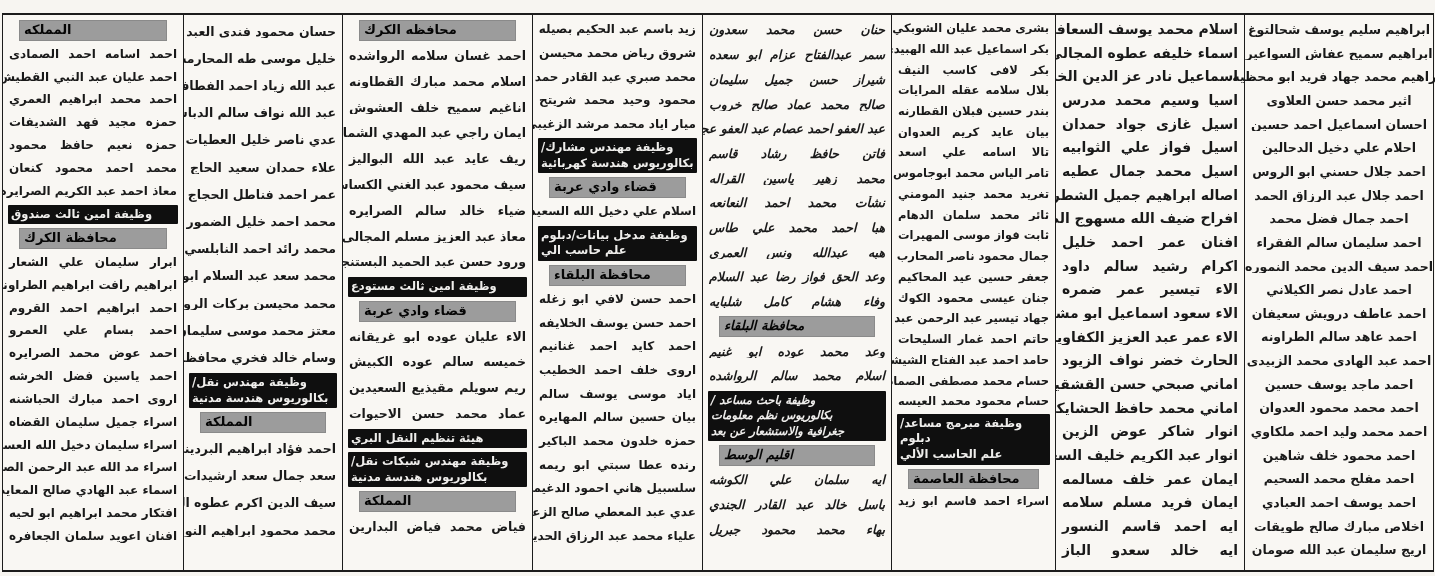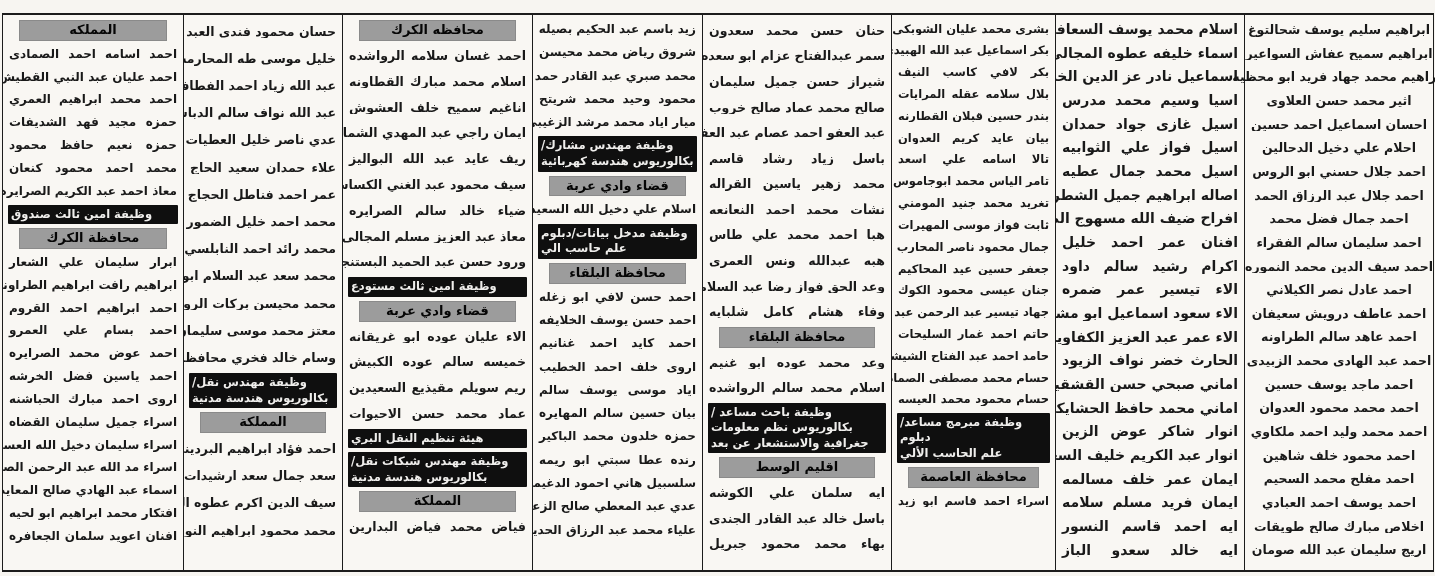--- a/index.html
+++ b/index.html
@@ -19,22 +19,22 @@
     display:flex; flex-direction:column;
     box-sizing:border-box; min-width:0;
     border-left:1.5px solid #1c1c1c;
     padding:3px 0 8px;
   }
   .col:last-child { border-left:none; }
   
   .col:nth-child(1){ flex:0 0 189px;align-items:center; }
   .col:nth-child(2){ flex:0 0 189px; }
   .col:nth-child(3){ flex:0 0 164px; padding-bottom:58px; }
-  .col:nth-child(4){ flex:0 0 189px; padding-bottom:13px; }
-  .col:nth-child(5){ flex:0 0 170px; padding-bottom:28px; }
+  .col:nth-child(4){ flex:0 0 189px; padding-bottom:28px;font-style:italic; }
+  .col:nth-child(5){ flex:0 0 170px; padding-bottom:22px; }
   .col:nth-child(6){ flex:0 0 190px; padding-bottom:30px; }
   .col:nth-child(7){ flex:0 0 159px; padding-bottom:26px; }
   .col:nth-child(8){ flex:1 1 auto;  padding-bottom:22px; }
 
   .row { flex:1 1 0; min-height:0; display:flex; align-items:center; overflow:hidden; }
   .nm {
     display:block; width:100%; padding:0 6px; box-sizing:border-box;
     font-weight:bold; color:#191919; font-size:12.5px; line-height:1.1;
     direction:rtl; text-align:justify; text-align-last:justify;
     white-space:nowrap; overflow:hidden;
@@ -47,21 +47,21 @@
   .job {
     flex:0 0 auto;
     background:#0f0f0f; color:#efeeec;
     text-align:left; font-size:11.5px; font-weight:bold;
     line-height:1.35; padding:2px 3px; margin:2px 5px;
     white-space:pre-line; border-radius:1px;
   }
   .region {
     flex:0 0 auto;
     background:#9c9c9c; color:#060606;
-    text-align:center; font-size:13px; font-weight:bold;
+    text-align:left; font-size:13px; font-weight:bold;
     padding:1px 4px; margin:2px 16px; line-height:1.3;
     border:1px solid #8a8a8a;
   }
 </style>
 </head>
 <body>
 
 <div class="paper">
   <div class="table">
       <div class="col">
@@ -228,20 +228,23 @@
         <div class="row">
           <span class="nm">تالا اسامه علي اسعد</span>
         </div>
         <div class="row">
           <span class="nm">تامر الياس محمد ابوجاموس</span>
         </div>
         <div class="row">
           <span class="nm">تغريد محمد جنيد المومني</span>
         </div>
         <div class="row">
+          <span class="nm">ثائر محمد سلمان الدهام</span>
+        </div>
+        <div class="row">
           <span class="nm">ثابت فواز موسى المهيرات</span>
         </div>
         <div class="row">
           <span class="nm">جمال محمود ناصر المحارب</span>
         </div>
         <div class="row">
           <span class="nm">جعفر حسين عيد المحاكيم</span>
         </div>
         <div class="row">
           <span class="nm">جنان عيسى محمود الكوك</span>
@@ -278,21 +281,21 @@
         <div class="row">
           <span class="nm">شيراز حسن جميل سليمان</span>
         </div>
         <div class="row">
           <span class="nm">صالح محمد عماد صالح خروب</span>
         </div>
         <div class="row">
           <span class="nm">عبد العفو احمد عصام عبد العفو عجاوى</span>
         </div>
         <div class="row">
-          <span class="nm">باسل زياد رشاد قاسم</span>
+          <span class="nm">فاتن حافظ رشاد قاسم</span>
         </div>
         <div class="row">
           <span class="nm">محمد زهير ياسين القراله</span>
         </div>
         <div class="row">
           <span class="nm">نشأت محمد احمد النعانعه</span>
         </div>
         <div class="row">
           <span class="nm">هبا احمد محمد علي طاس</span>
         </div>

